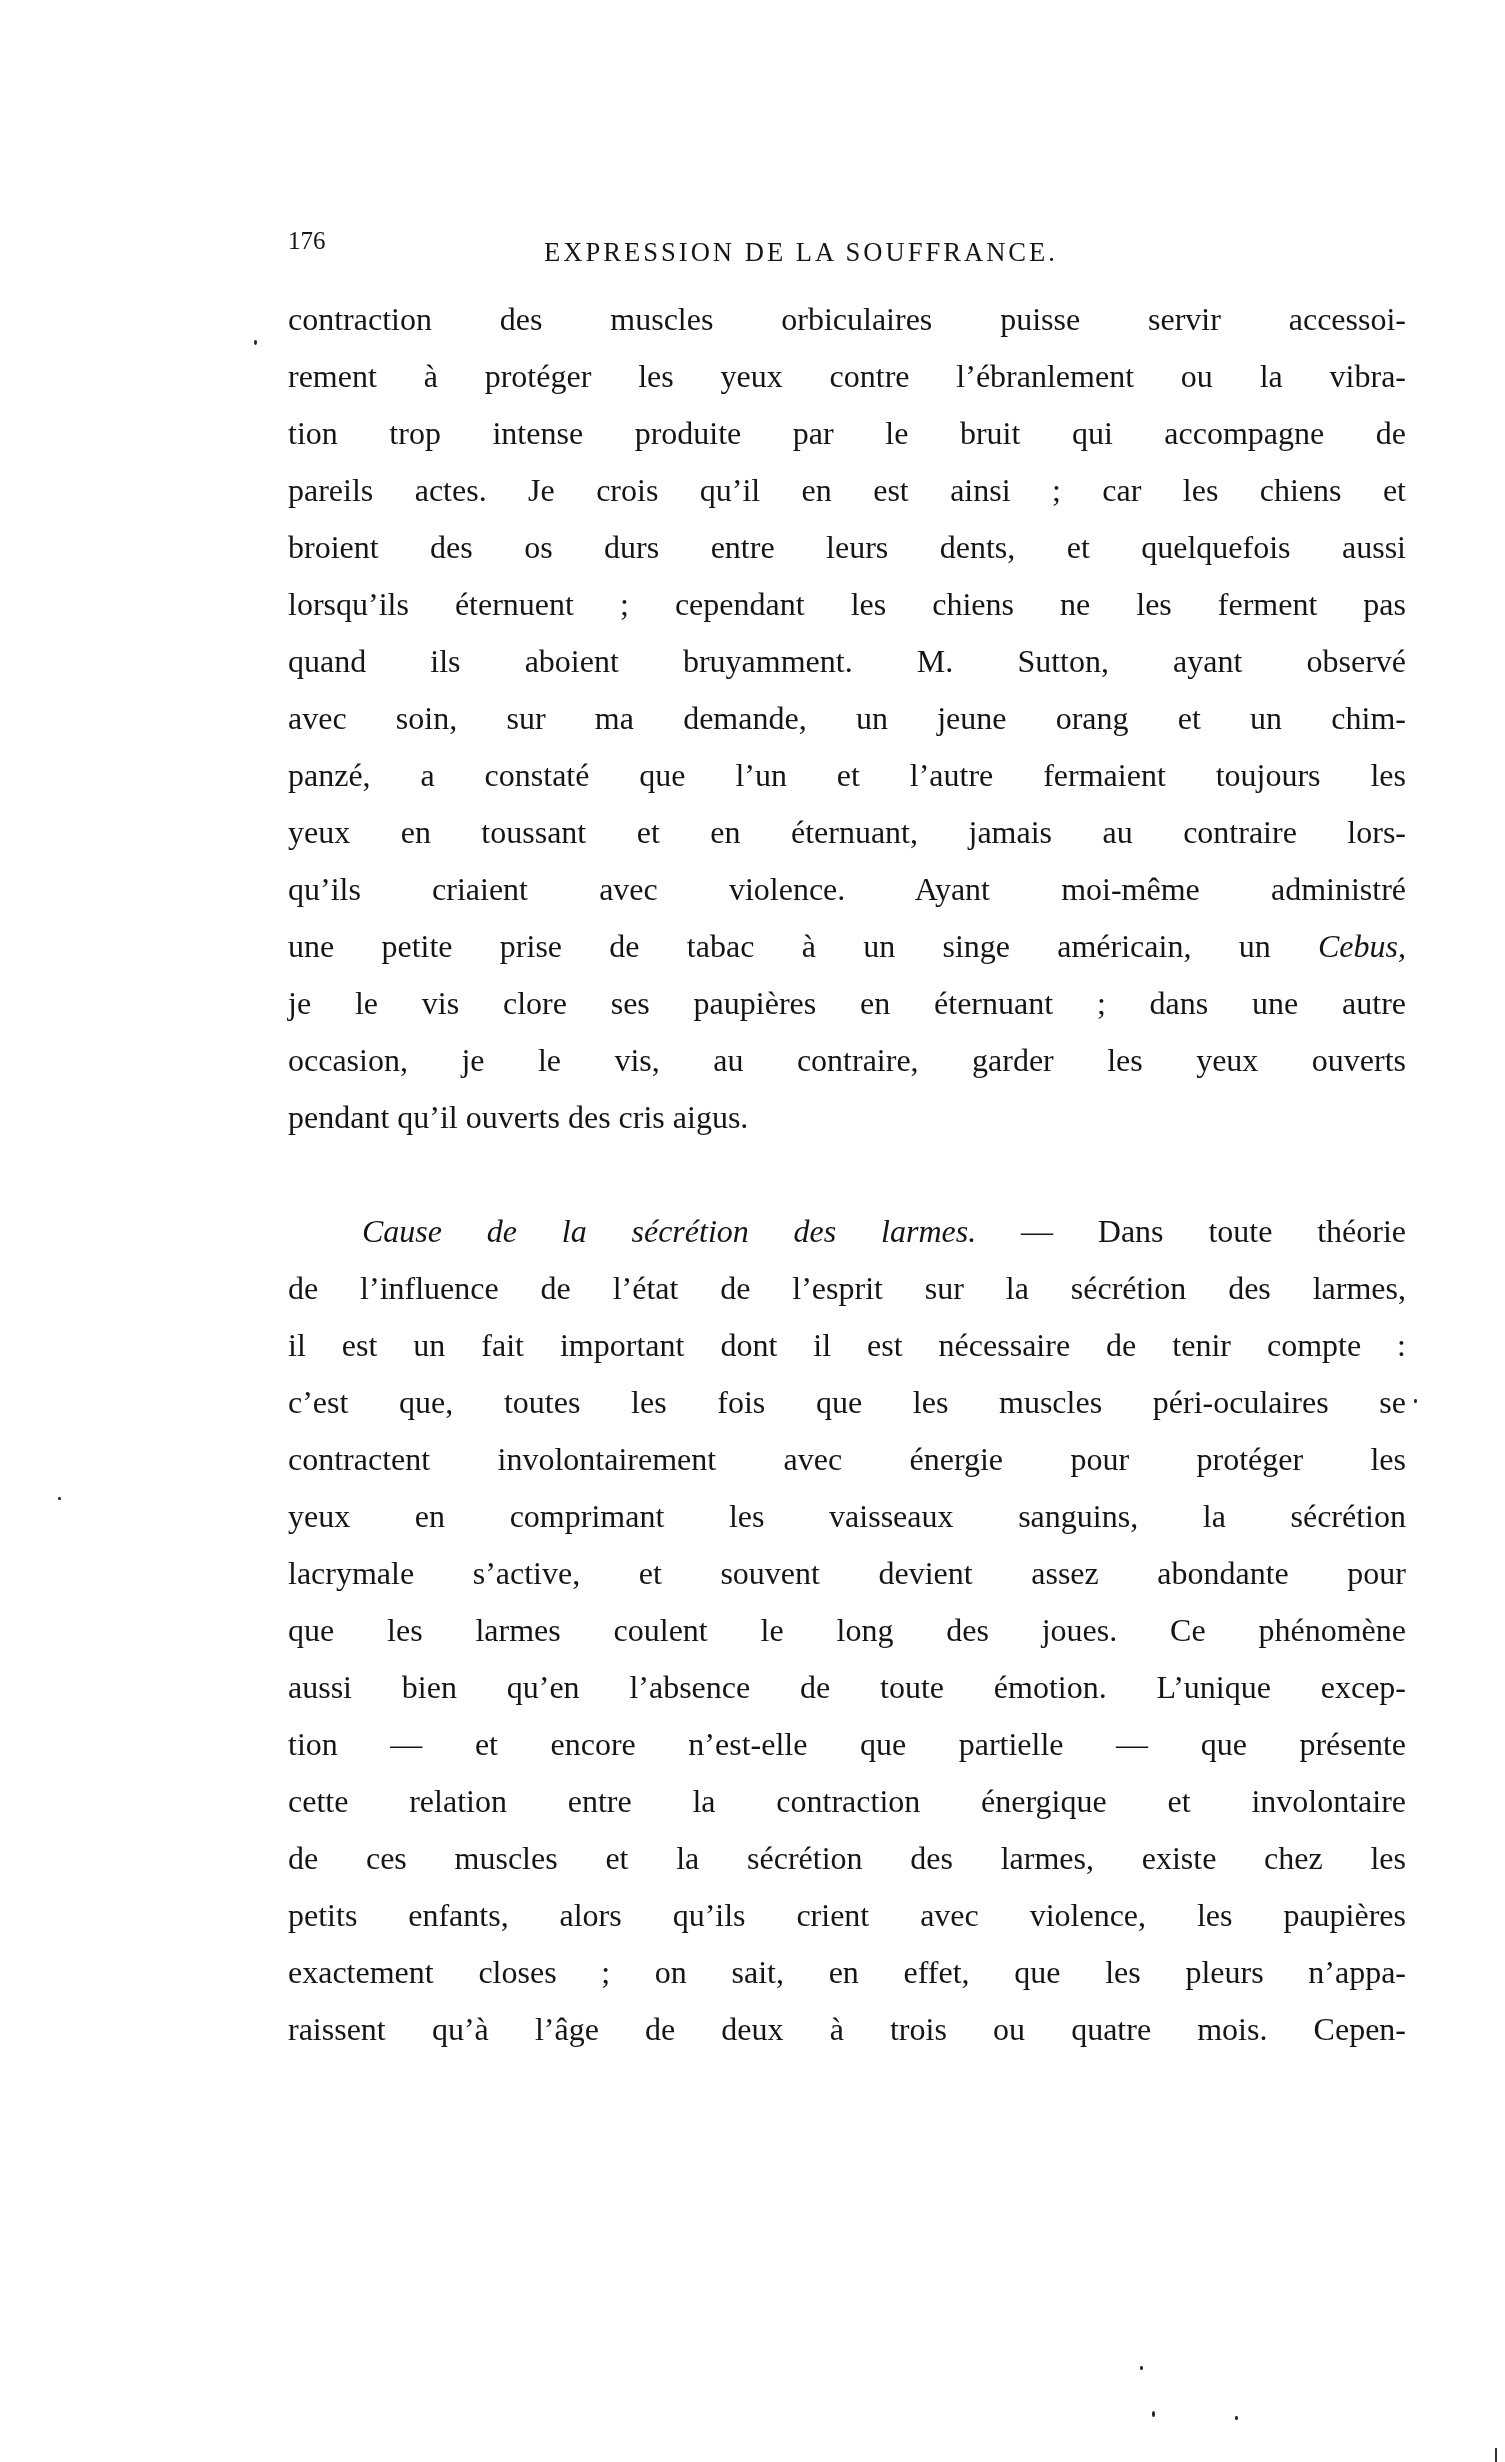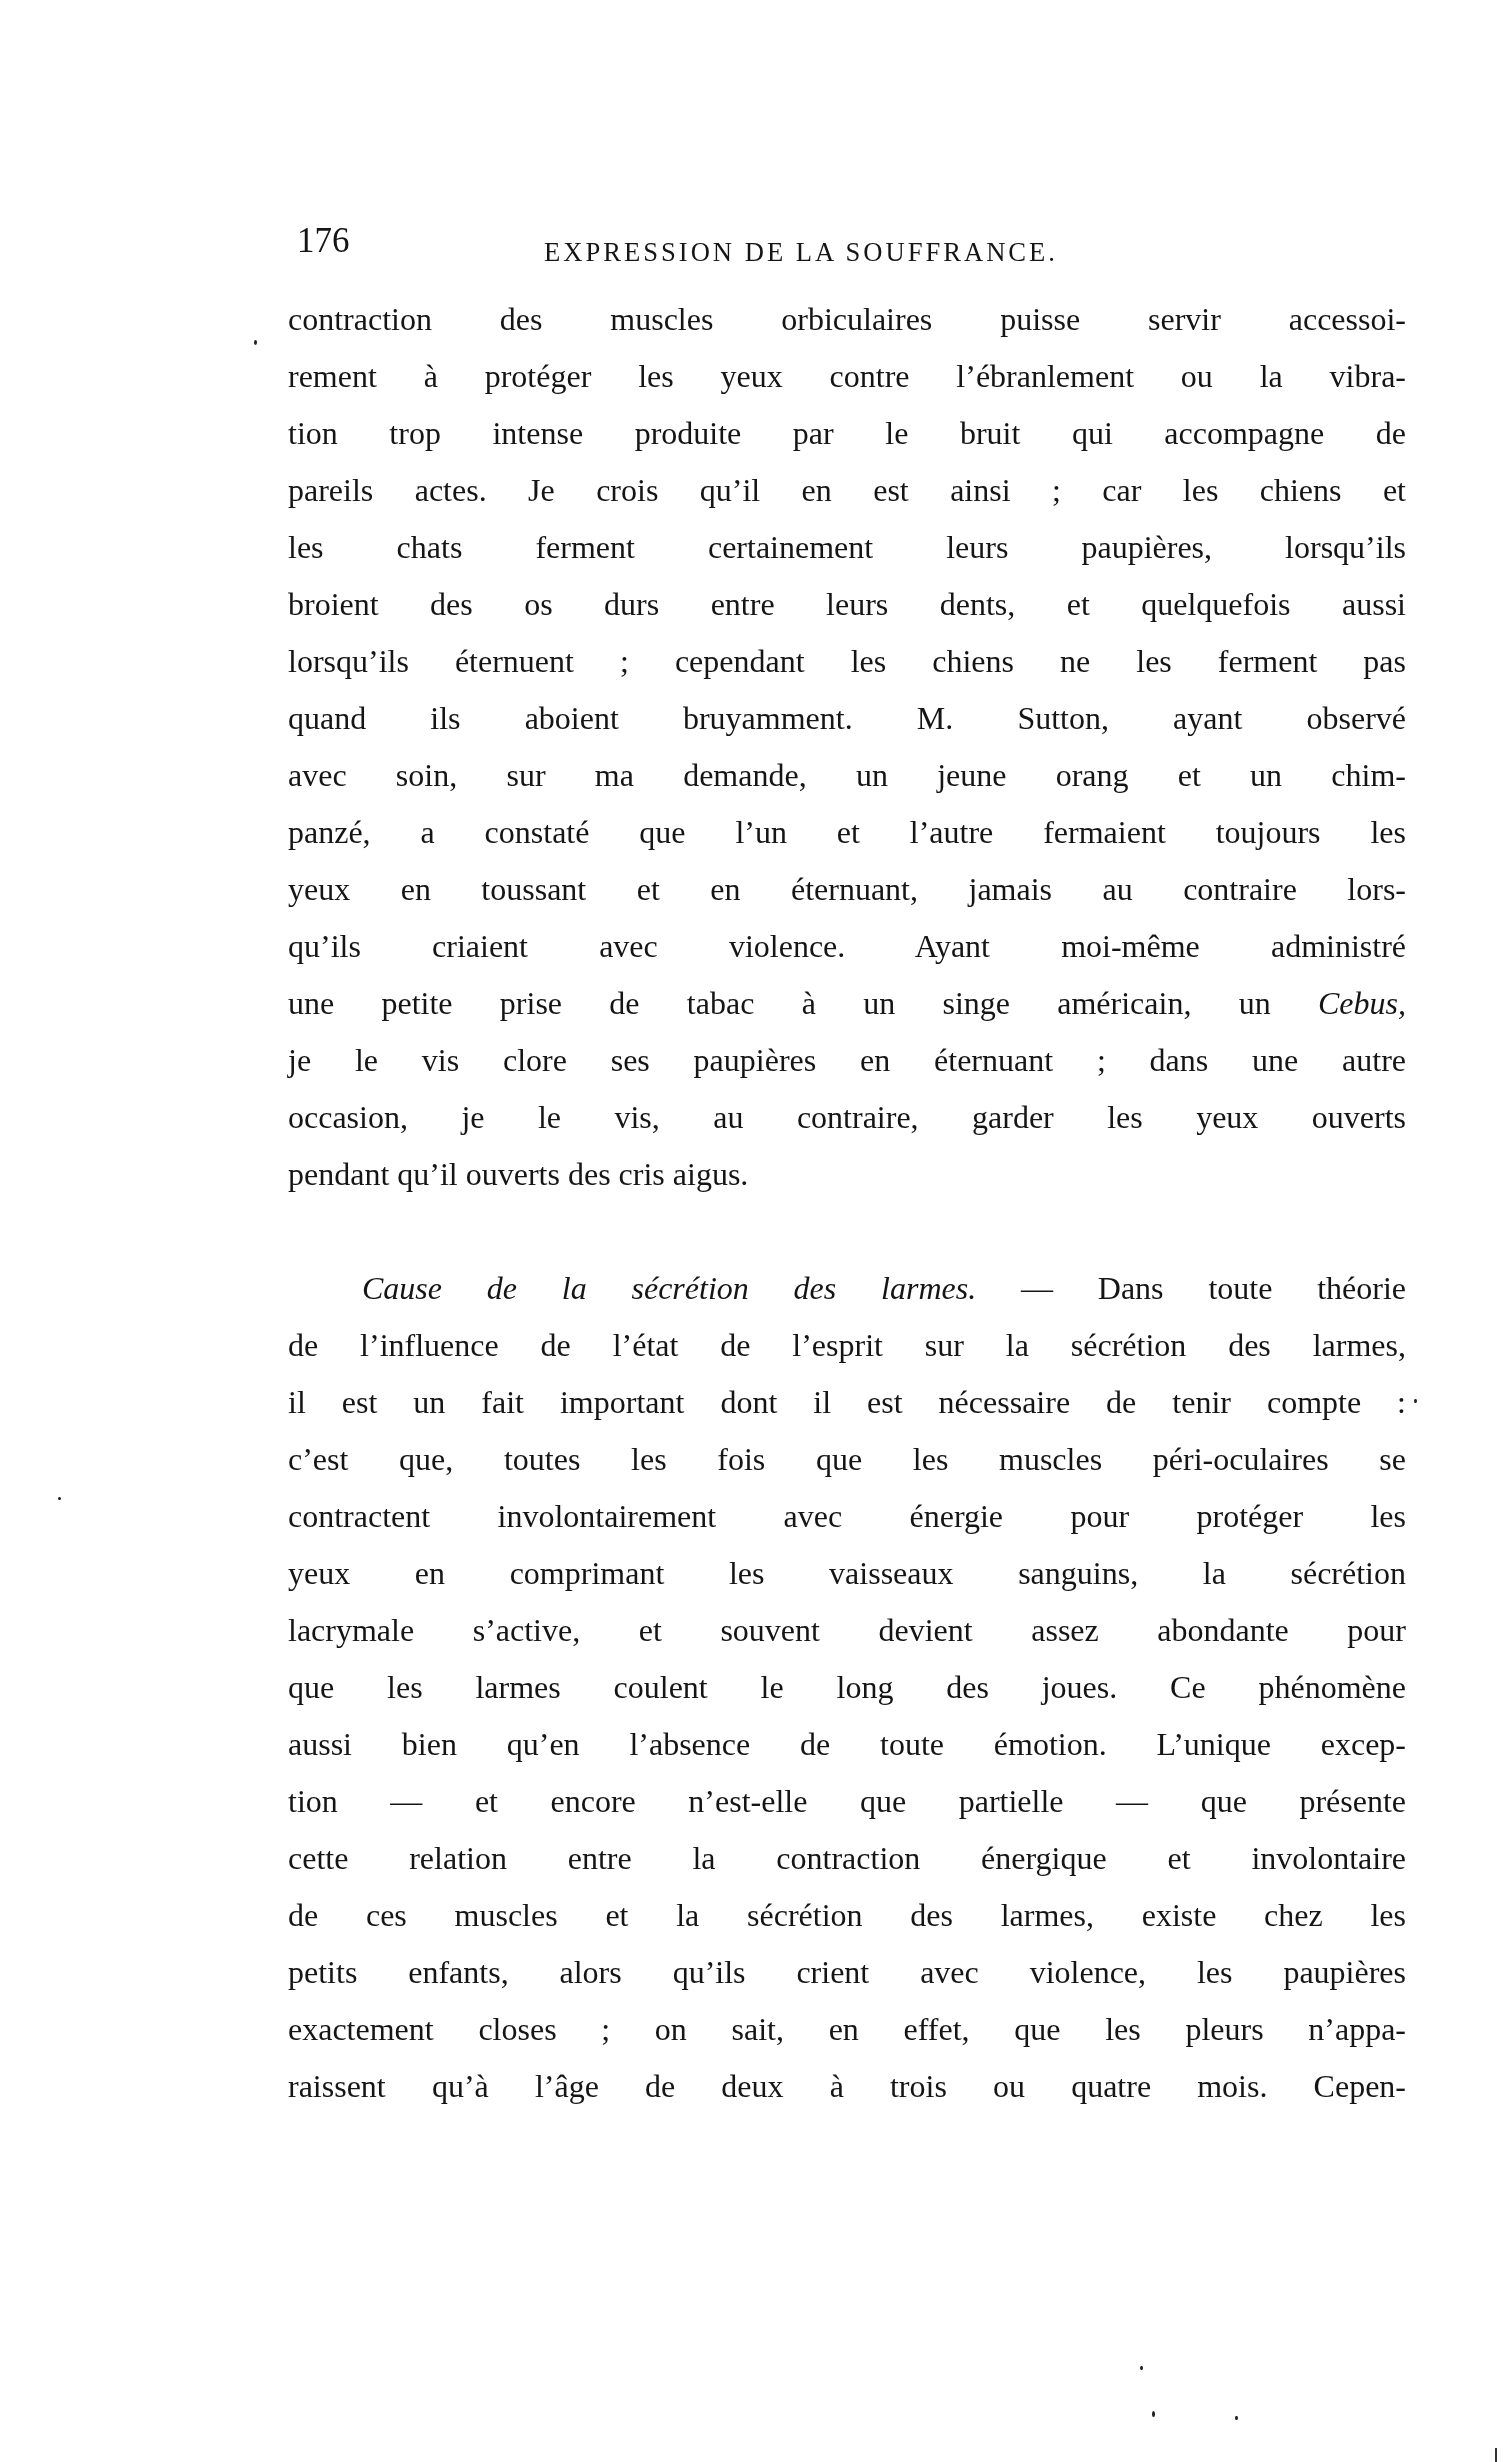--- a/index.html
+++ b/index.html
@@ -26,23 +26,23 @@
       left: 288px;
       top: 221px;
       width: 926px;
       height: 39px;
       font-size: 26.6px;
       letter-spacing: 3px;
       line-height: 39px;
     }
     .running-head .page-number {
       position: absolute;
-      left: 9px;
+      left: 0;
       top: 0;
-      font-size: 35px;
+      font-size: 25px;
       letter-spacing: 0;
     }
     .running-head .head-title {
       position: absolute;
       left: 256px;
       top: 12px;
       white-space: nowrap;
     }
     .body-text {
       position: absolute;
@@ -98,21 +98,20 @@
     <span class="head-title">EXPRESSION DE LA SOUFFRANCE.</span>
   </div>
 
   <div class="body-text">
 
     <div>
       <span class="line">contraction des muscles orbiculaires puisse servir accessoi-</span>
       <span class="line">rement à protéger les yeux contre l’ébranlement ou la vibra-</span>
       <span class="line">tion trop intense produite par le bruit qui accompagne de</span>
       <span class="line">pareils actes. Je crois qu’il en est ainsi ; car les chiens et</span>
-      <span class="line">les chats ferment certainement leurs paupières, lorsqu’ils</span>
       <span class="line">broient des os durs entre leurs dents, et quelquefois aussi</span>
       <span class="line">lorsqu’ils éternuent ; cependant les chiens ne les ferment pas</span>
       <span class="line">quand ils aboient bruyamment. M. Sutton, ayant observé</span>
       <span class="line">avec soin, sur ma demande, un jeune orang et un chim-</span>
       <span class="line">panzé, a constaté que l’un et l’autre fermaient toujours les</span>
       <span class="line">yeux en toussant et en éternuant, jamais au contraire lors-</span>
       <span class="line">qu’ils criaient avec violence. Ayant moi-même administré</span>
       <span class="line"><span>une petite prise de tabac à un singe américain, un</span> <span class="italic">Cebus,</span></span>
       <span class="line">je le vis clore ses paupières en éternuant ; dans une autre</span>
       <span class="line">occasion, je le vis, au contraire, garder les yeux ouverts</span>

